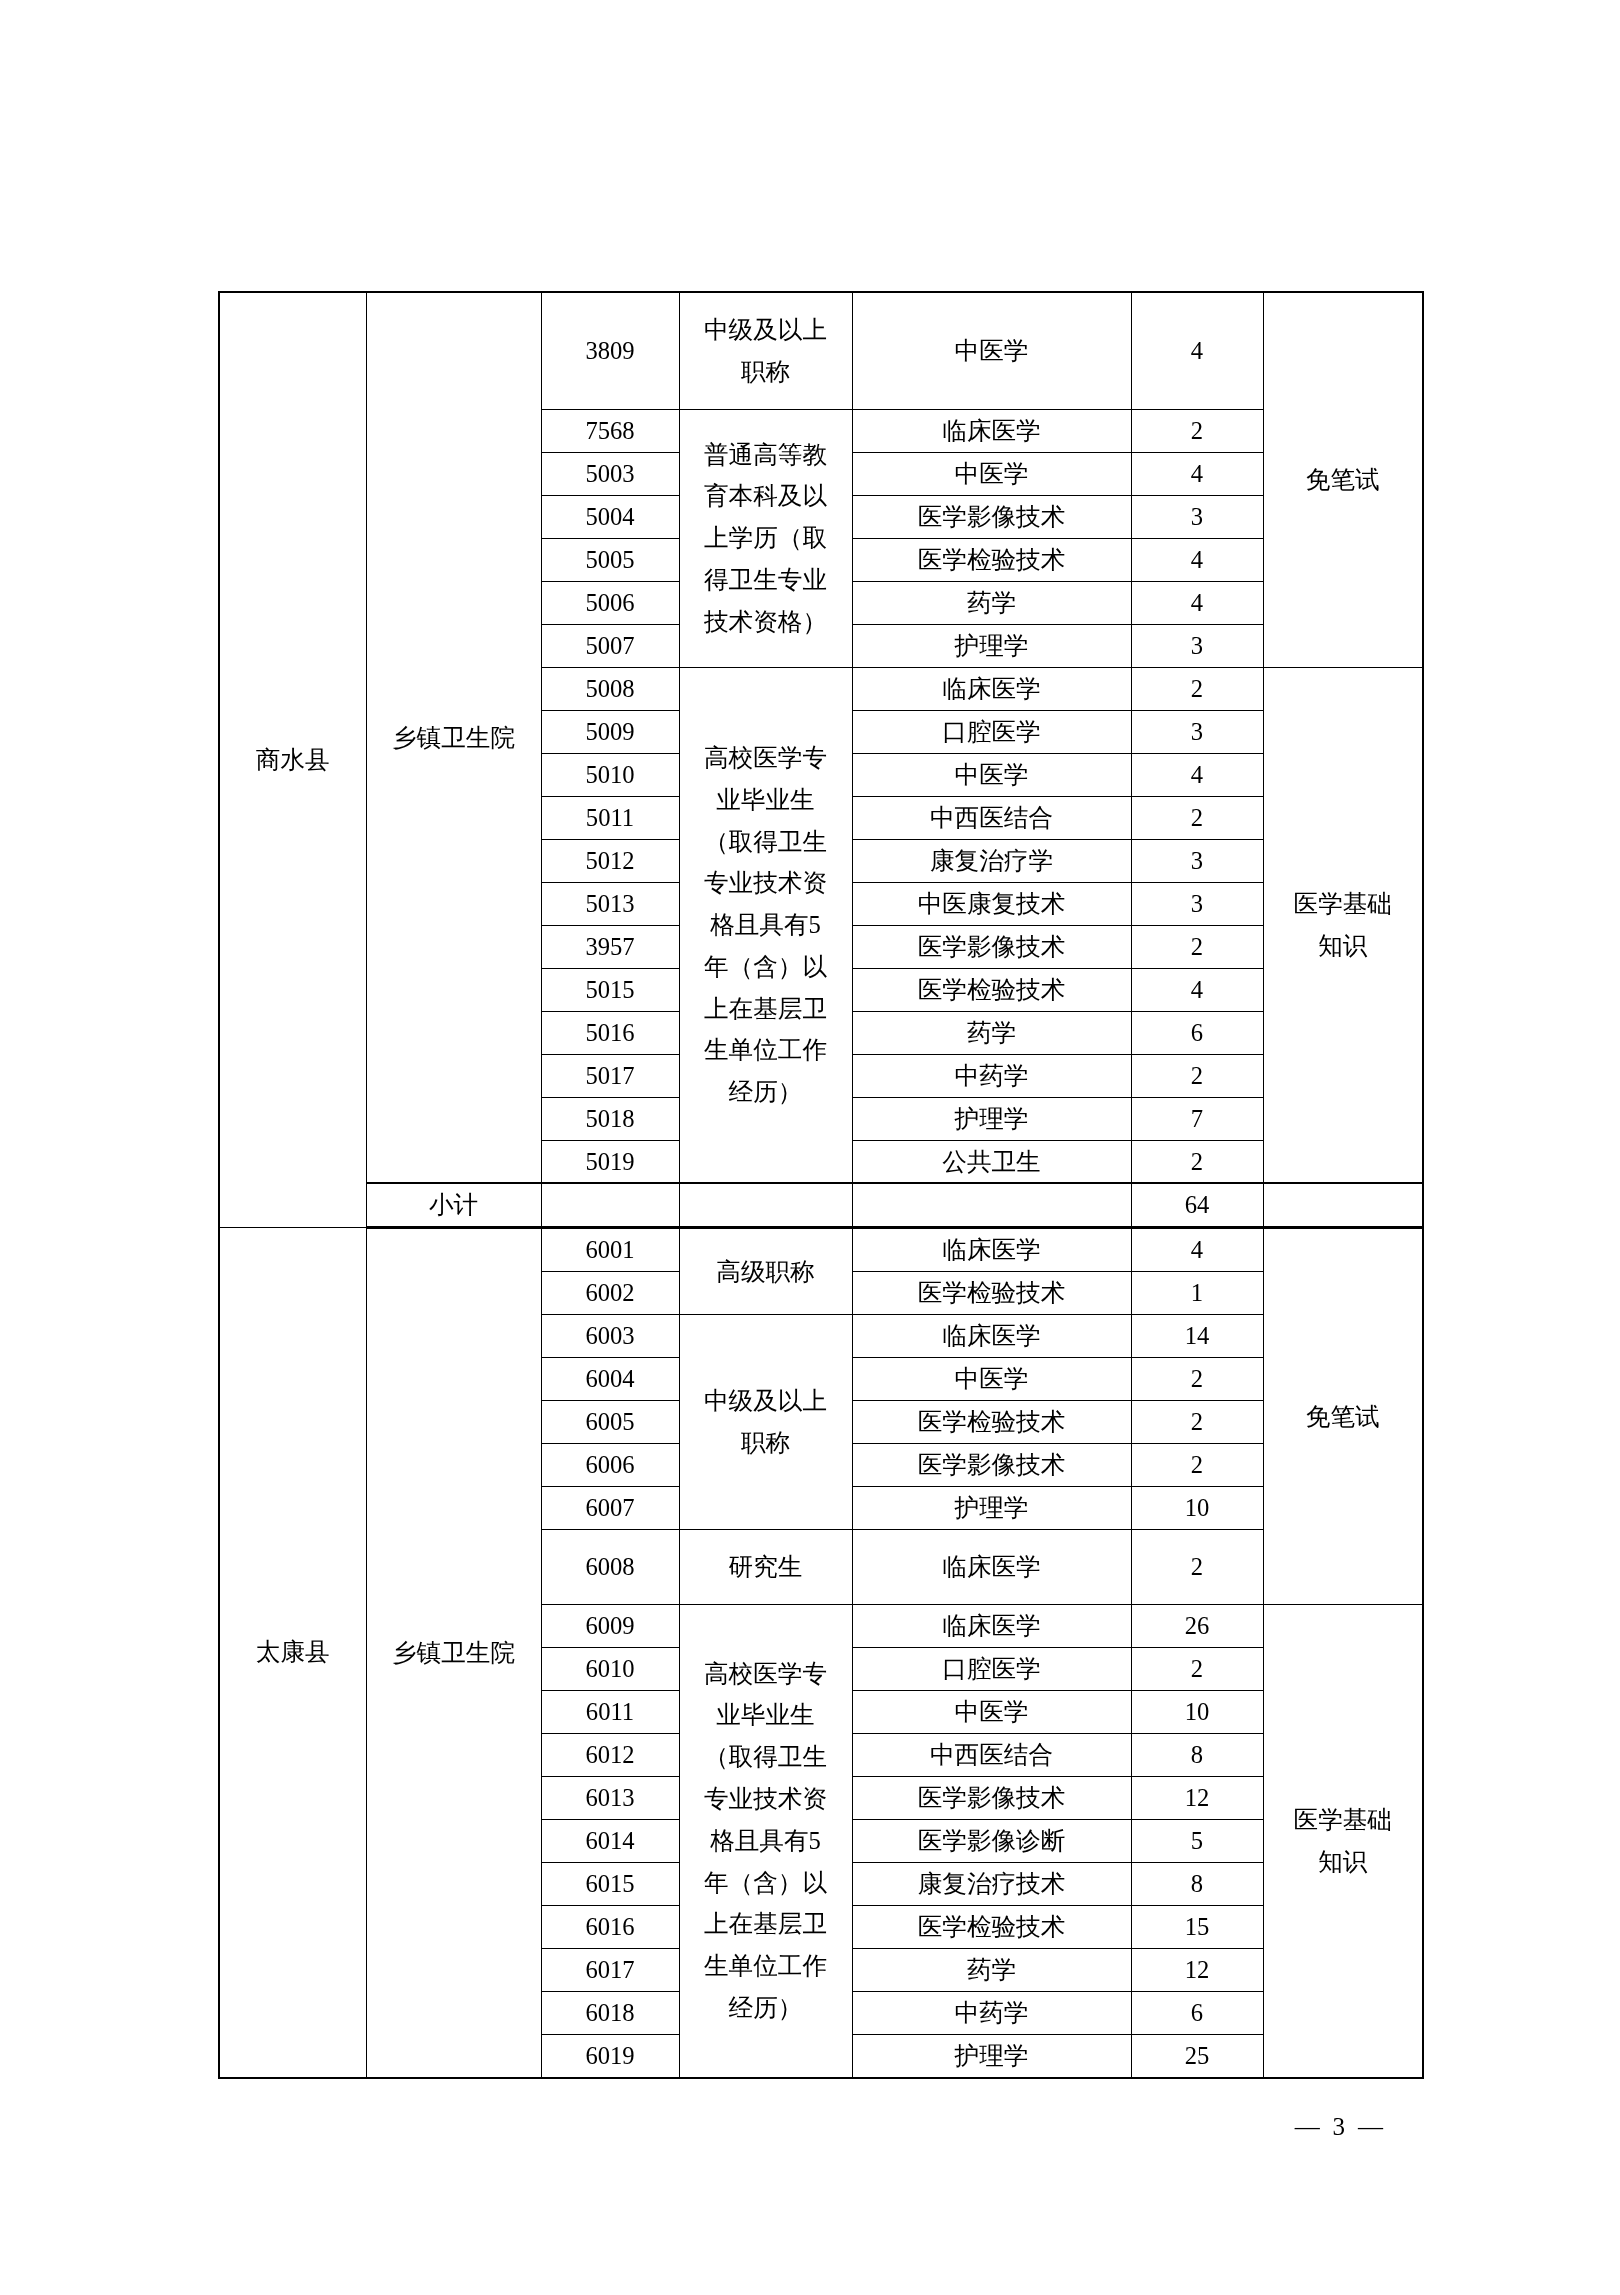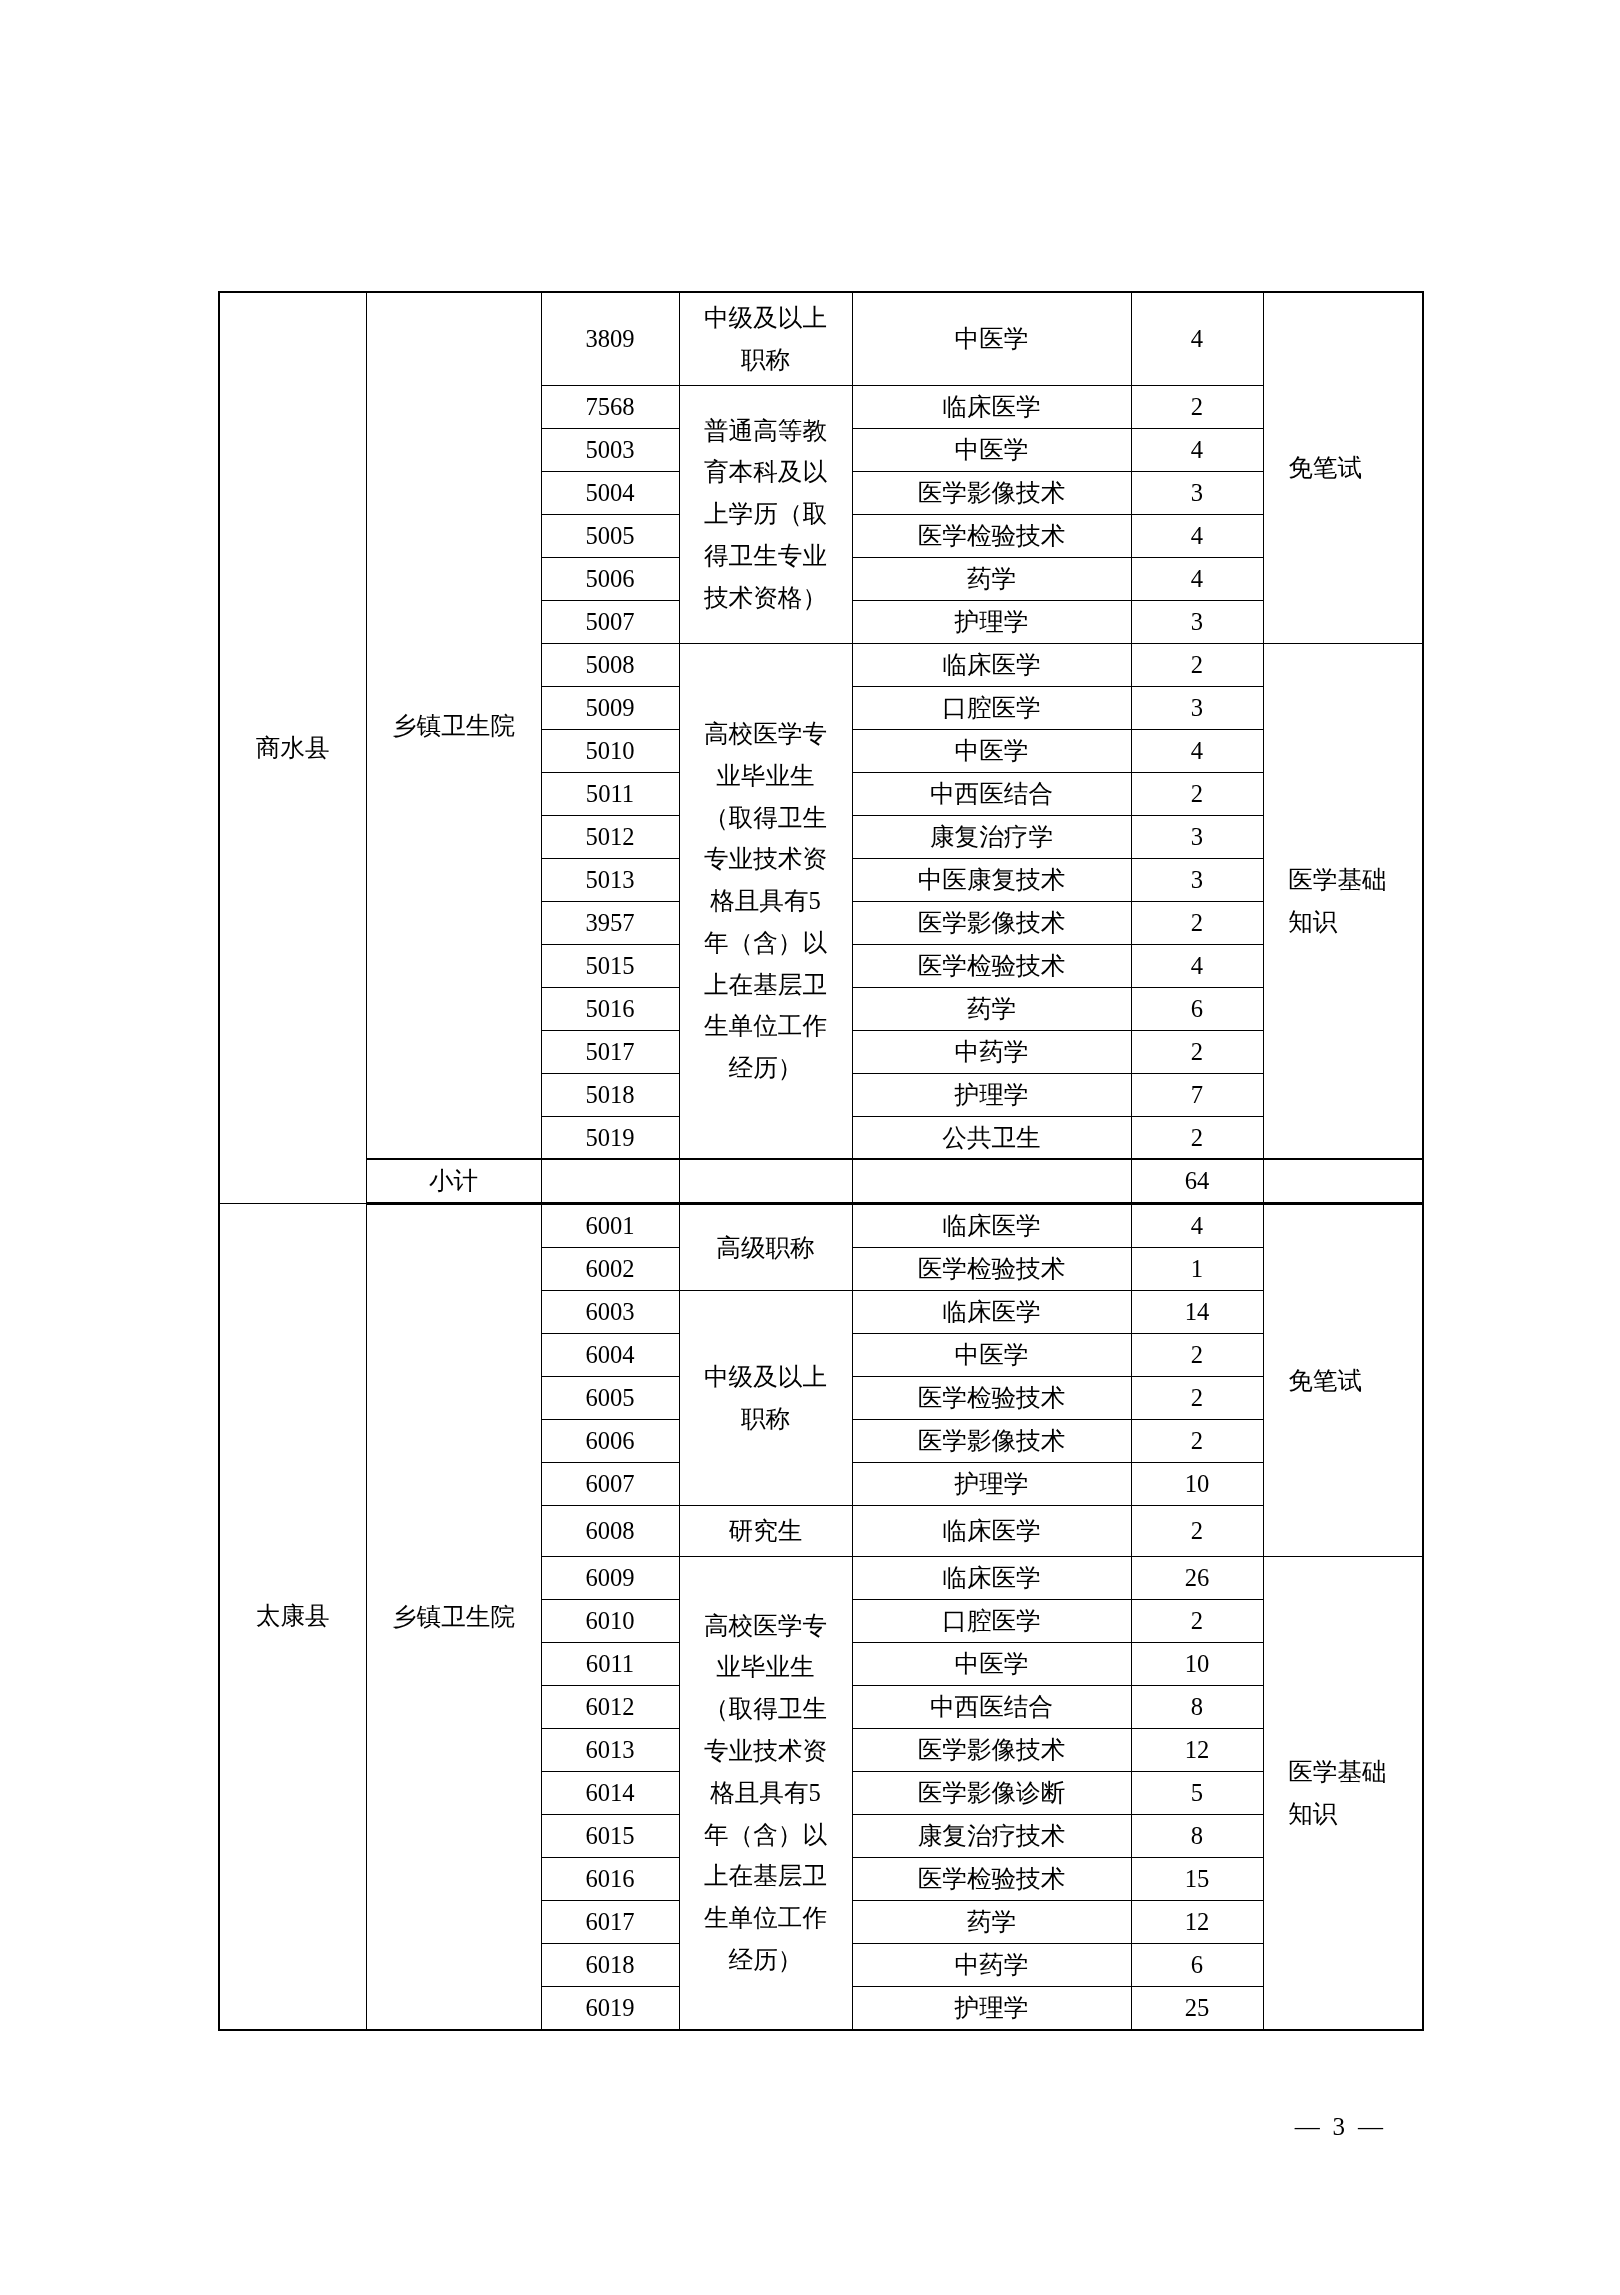--- a/index.html
+++ b/index.html
@@ -34,22 +34,22 @@
   col.c-qual        { width: 173px; }
   col.c-specialty   { width: 279px; }
   col.c-count       { width: 132px; }
   col.c-exam        { width: 160px; }
 
   tr.r-regular { height: 43px; }
   tr.r-tall    { height: 85px; }
 
   tr.subtotal-row td { border-top-width: 2.7px; border-bottom-width: 3.8px; font-family: Liberation Serif, serif; }
 
-  .qual-text { width: 131px; margin: 4px auto; text-align: center; }
-  .exam-text { width: 109px; margin: 12px auto; text-align: left; }
+  .qual-text { width: 131px; margin: 16px auto; text-align: center; }
+  .exam-text { width: 109px; margin: 12px auto; text-align: center; }
 
   .footer {
     position: absolute;
     top: 2113px;
     left: 1253px;
     width: 175px;
     font-size: 25px;
     letter-spacing: 3.3px;
     text-align: center;
     white-space: nowrap;

